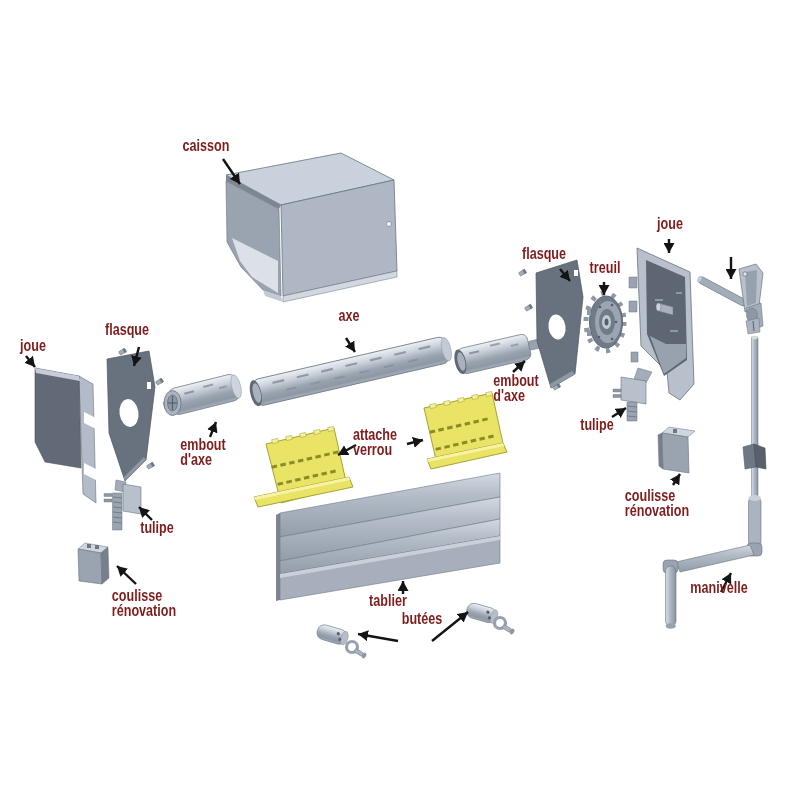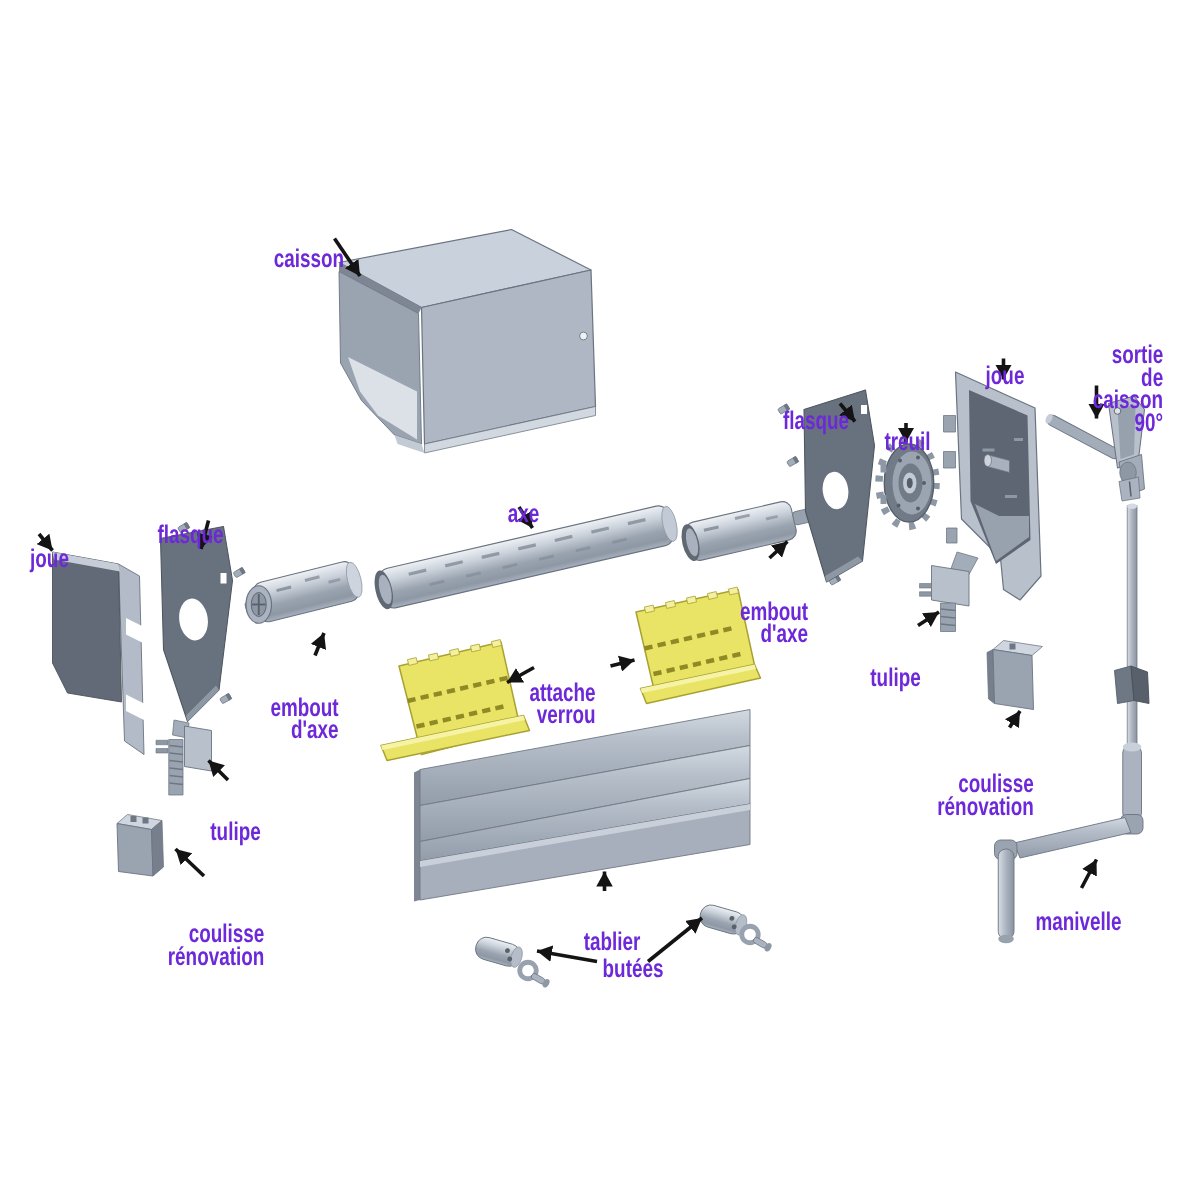--- a/index.html
+++ b/index.html
@@ -1,20 +1,20 @@
 <!DOCTYPE html>
 <html><head>
 <meta charset="utf-8">
 <style>
   html,body{margin:0;padding:0;background:#fff;}
   #stage{position:relative;width:800px;height:800px;background:#ffffff;overflow:hidden;
          font-family:"Liberation Sans",sans-serif;}
   #parts-svg{position:absolute;left:0;top:0;}
-  .lbl{position:absolute;color:#6d28d9;font:700 17px/15px "Liberation Sans",sans-serif;
-       transform:translateX(-50%);text-align:right;white-space:pre-line;margin-top:27px;}
+  .lbl{position:absolute;color:#7f1d1d;font:700 17px/15px "Liberation Sans",sans-serif;
+       transform:translateX(-50%);text-align:left;white-space:pre-line;}
   .lbl>span{display:inline-block;transform:scaleX(0.74);transform-origin:50% 0;}
 </style>
 </head>
 <body>
 
 <div id="stage">
 
 <svg id="parts-svg" width="800" height="800" viewBox="0 0 800 800">
   <defs>
     <linearGradient id="gTube" x1="0" y1="0" x2="0" y2="1">
@@ -384,26 +384,23 @@
   <div class="lbl" style="left:349px;top:308px"><span>axe</span></div>
   <div class="lbl" style="left:203px;top:437px"><span>embout
 d'axe</span></div>
   <div class="lbl" style="left:516px;top:373px"><span>embout
 d'axe</span></div>
   <div class="lbl" style="left:375px;top:427px"><span>attache
 verrou</span></div>
   <div class="lbl" style="left:544px;top:246px"><span>flasque</span></div>
   <div class="lbl" style="left:605px;top:260px"><span>treuil</span></div>
   <div class="lbl" style="left:670px;top:216px"><span>joue</span></div>
-  <div class="lbl" style="left:752px;top:202px"><span>sortie
-de
-caisson 90°</span></div>
   <div class="lbl" style="left:157px;top:520px"><span>tulipe</span></div>
   <div class="lbl" style="left:597px;top:417px"><span>tulipe</span></div>
   <div class="lbl" style="left:144px;top:588px"><span>coulisse
 rénovation</span></div>
   <div class="lbl" style="left:657px;top:488px"><span>coulisse
 rénovation</span></div>
-  <div class="lbl" style="left:408px;top:593px"><span>tablier</span></div>
+  <div class="lbl" style="left:388px;top:593px"><span>tablier</span></div>
   <div class="lbl" style="left:422px;top:611px"><span>butées</span></div>
   <div class="lbl" style="left:719px;top:580px"><span>manivelle</span></div>
 
 </div>
 
 </body></html>

